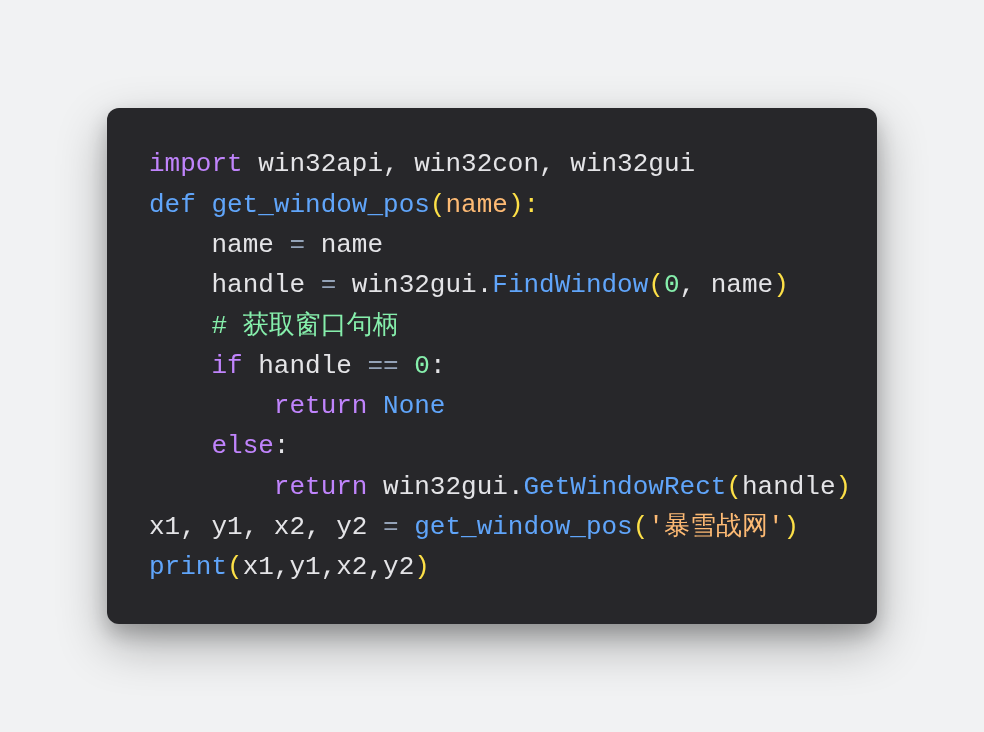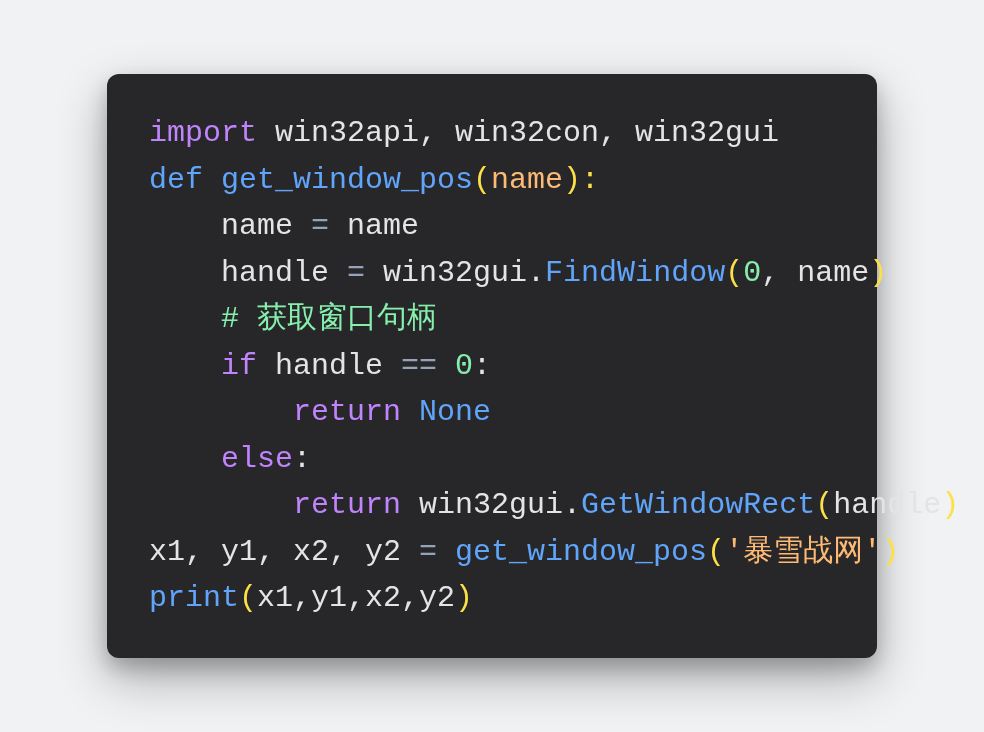--- a/index.html
+++ b/index.html
@@ -14,21 +14,21 @@
     }
     .code-block {
       background: #27272a;
       border-radius: 12px;
       padding: 36px 42px;
       box-shadow: 0 20px 50px rgba(0,0,0,0.3), 0 10px 20px rgba(0,0,0,0.2);
       width: 770px;
     }
     pre {
       font-family: Consolas, 'Courier New', monospace;
-      font-size: 30px;
+      font-size: 26px;
       line-height: 1.55;
       color: #e4e4e7;
       white-space: pre;
     }
     .kw-import { color: #c084fc; }
     .kw-def { color: #60a5fa; }
     .kw-if { color: #c084fc; }
     .kw-else { color: #c084fc; }
     .kw-return { color: #c084fc; }
     .kw-none { color: #60a5fa; }

